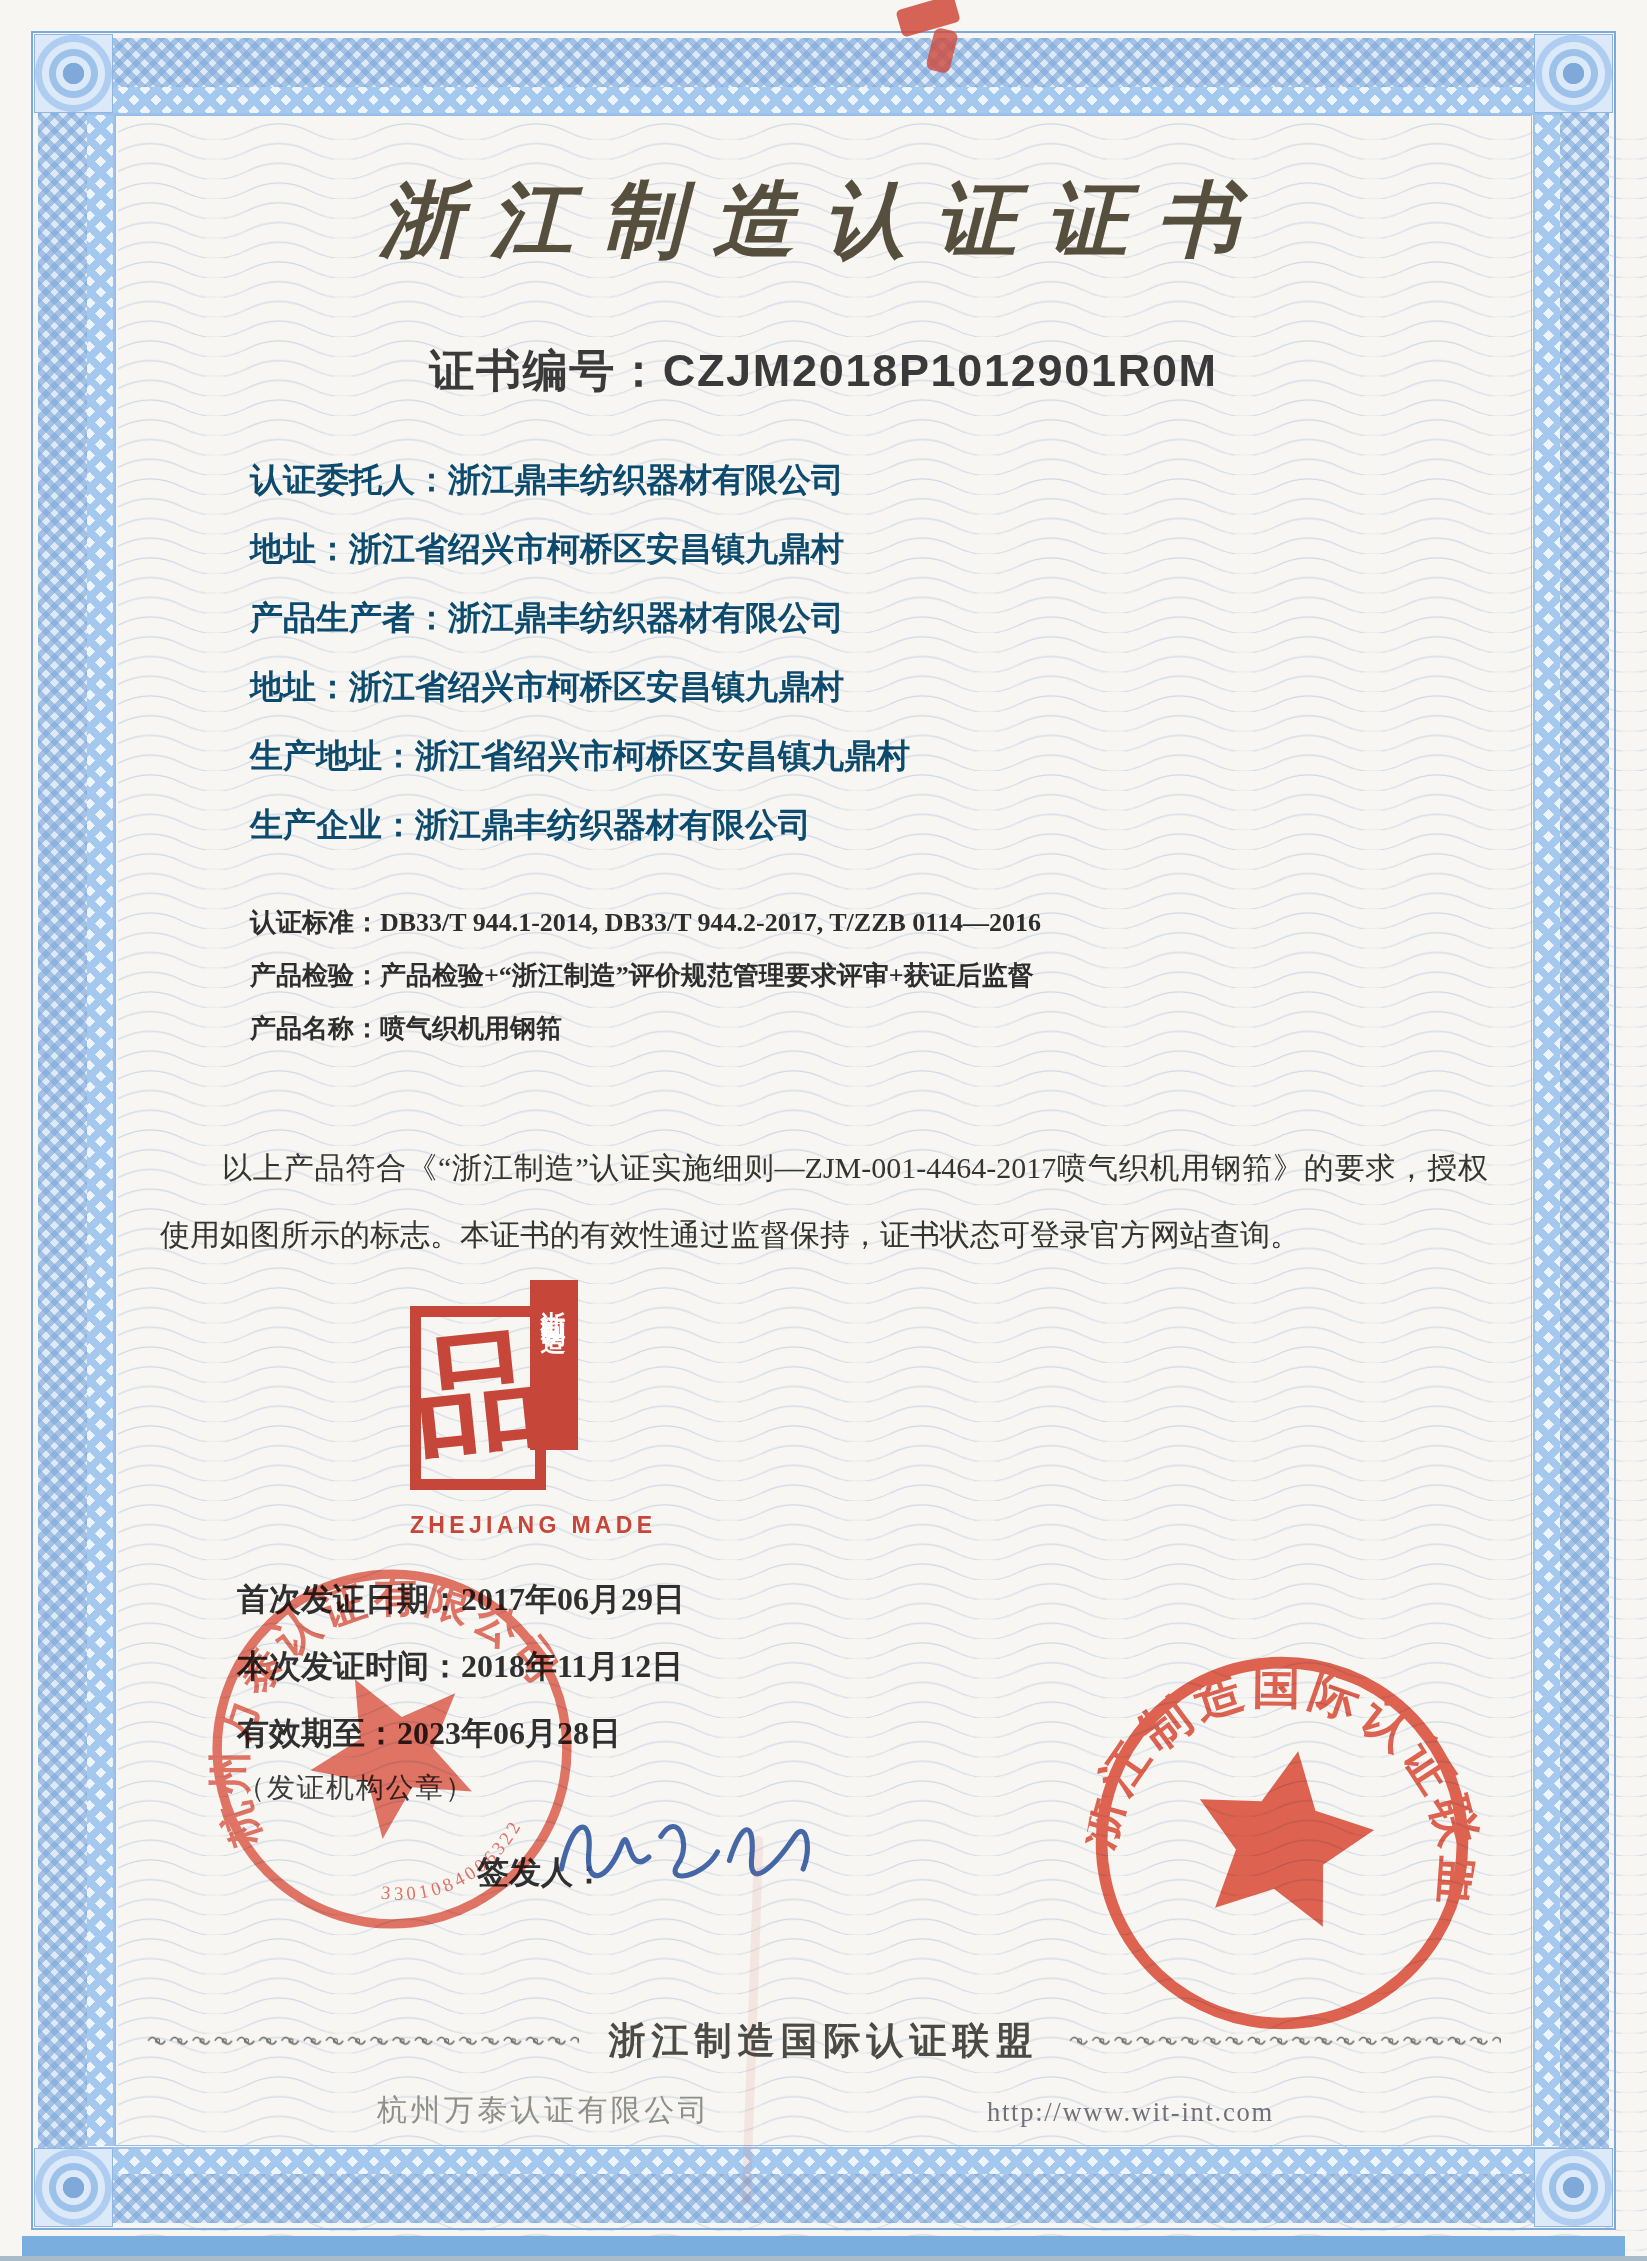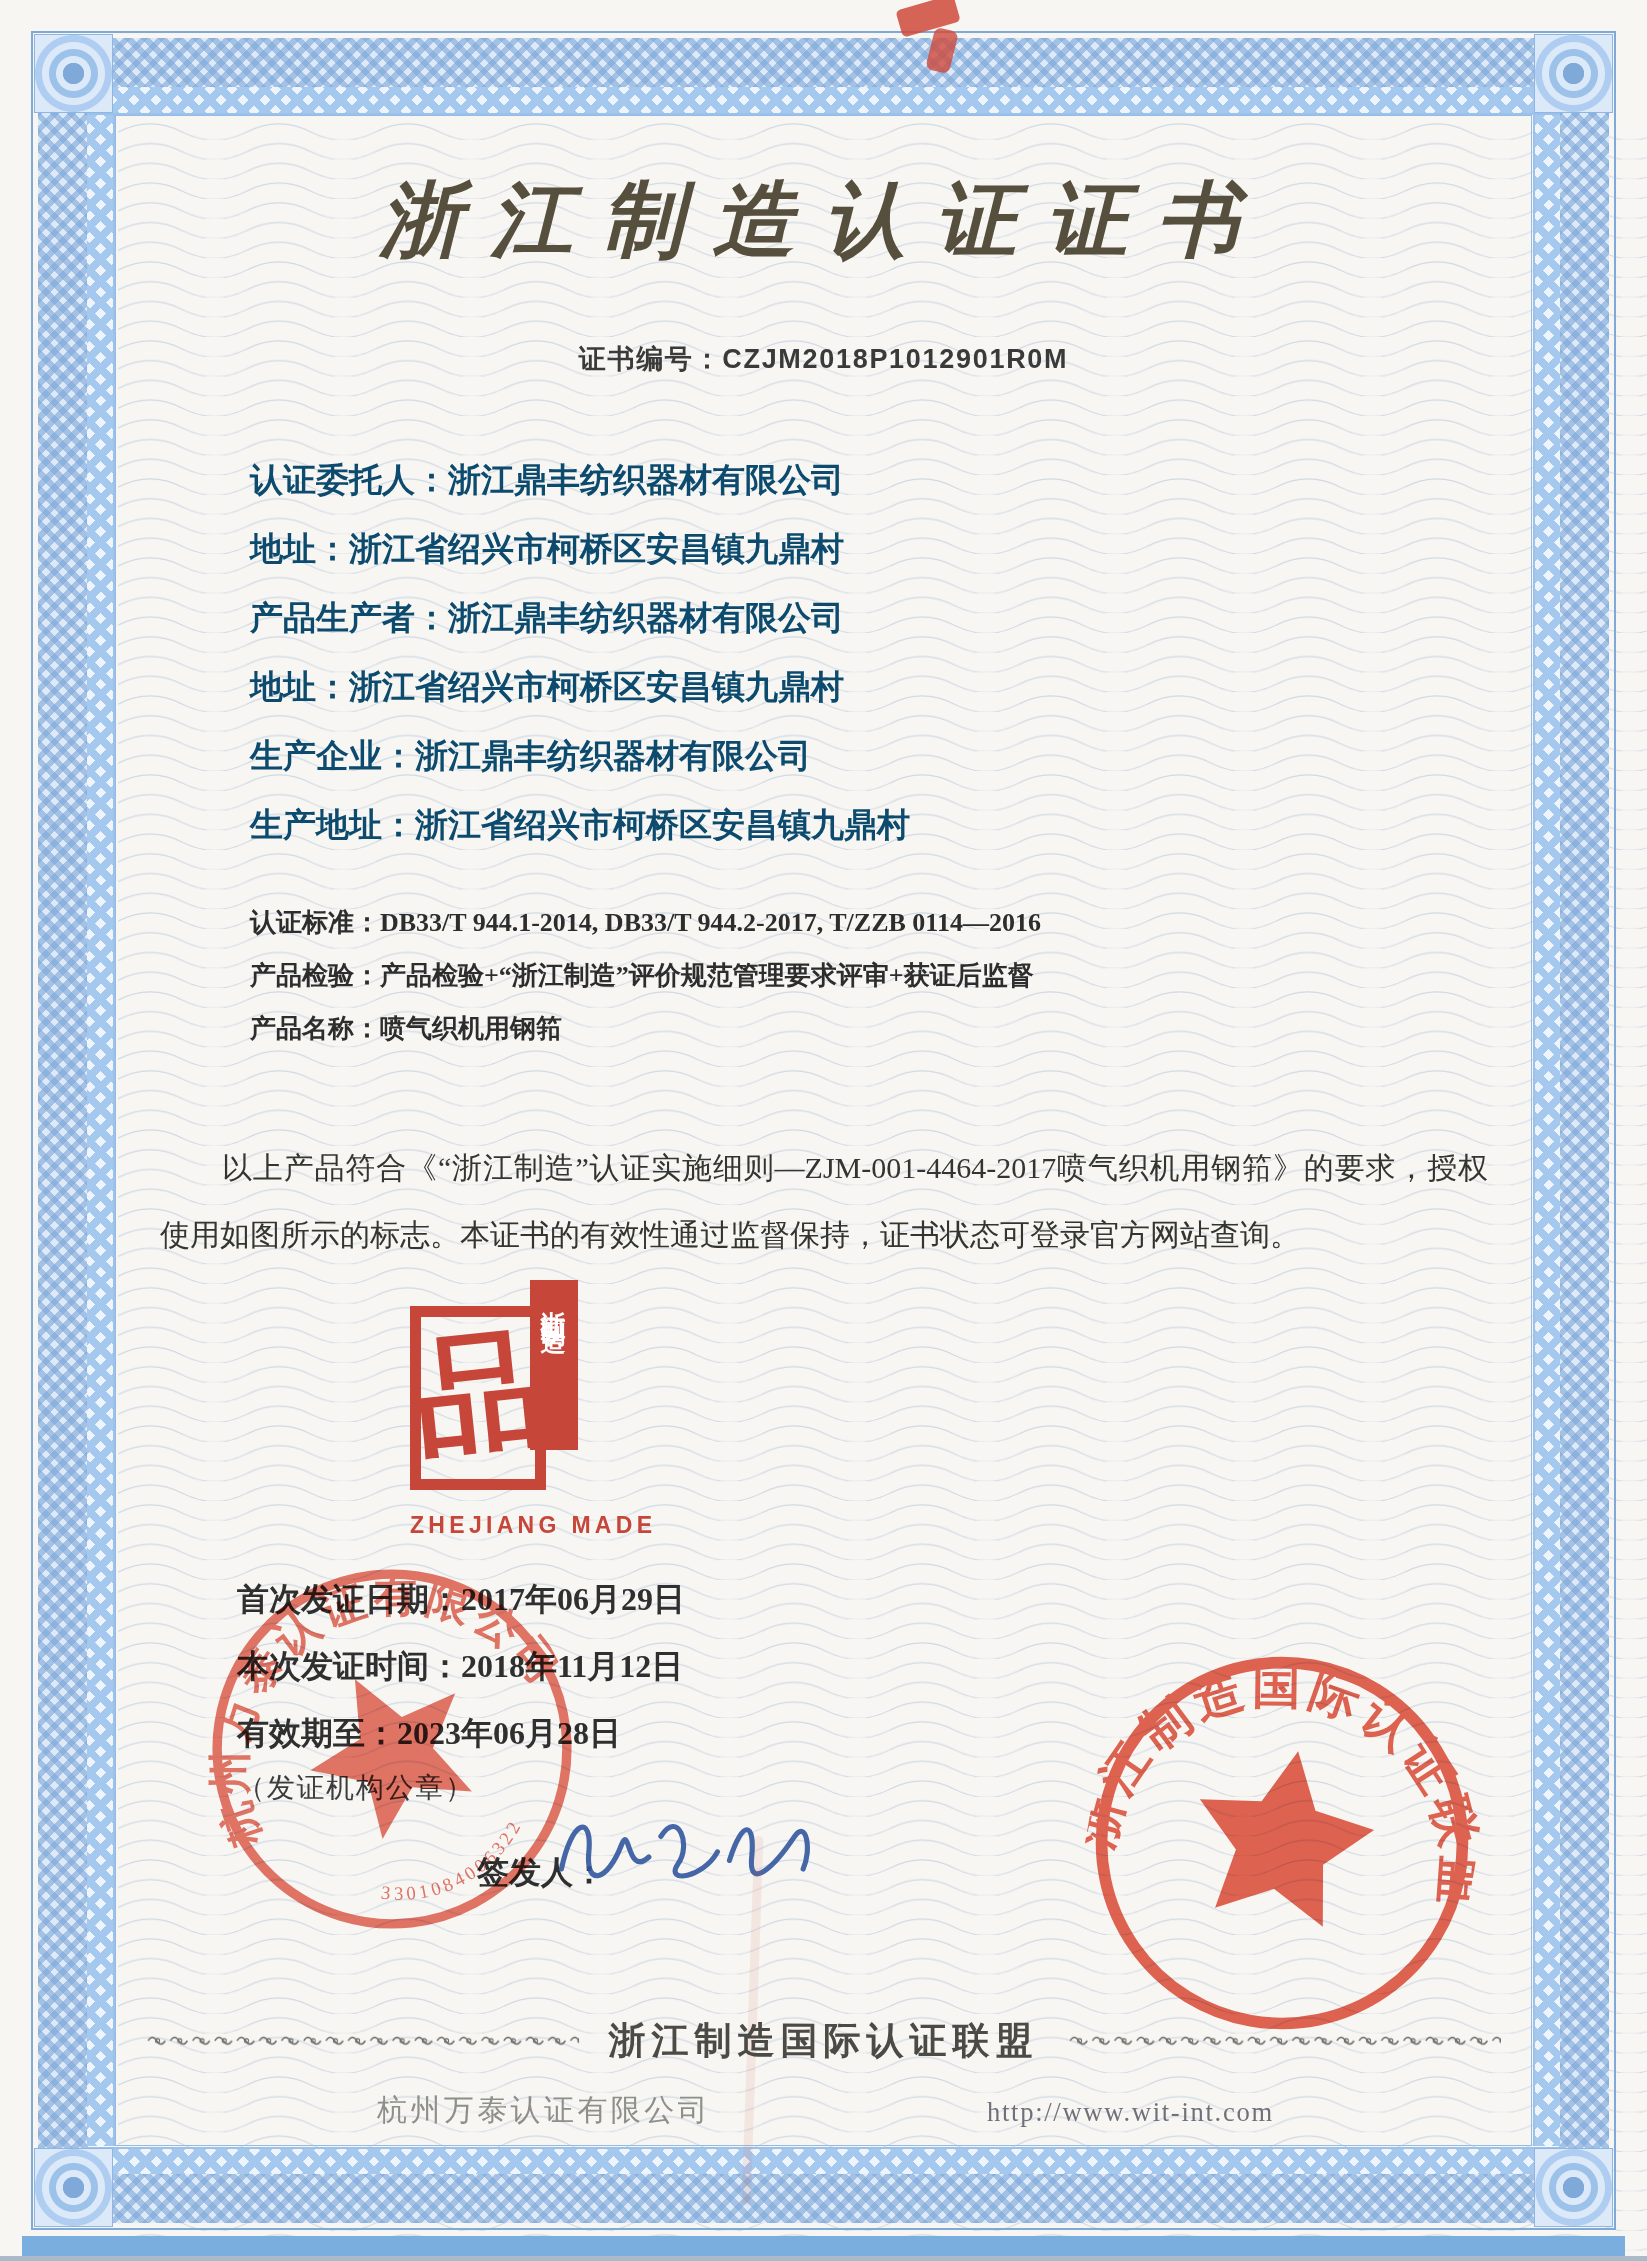--- a/index.html
+++ b/index.html
@@ -48,21 +48,21 @@
 
   
   .title {
     left:0; width:100%; top:166px; text-align:center;
     font-size:82px; font-weight:bold; font-style:italic;
     letter-spacing:29px; color:#564f3d; white-space:nowrap;
   }
   .certno {
     left:0; width:100%; top:341px; text-align:center;
     font-family:"Liberation Sans", sans-serif; font-weight:bold;
-    font-size:27px; color:#3a3a3a; letter-spacing:1.7px; white-space:nowrap;
+    font-size:45px; color:#3a3a3a; letter-spacing:1.7px; white-space:nowrap;
   }
   .parties { left:250px; top:446px; font-size:33px; font-weight:bold; color:#0c4a6e; }
   .parties .line { height:69px; line-height:69px; white-space:nowrap; }
   .details { left:250px; top:896px; font-size:26px; font-weight:bold; color:#2d2d2d; }
   .details .line { height:53px; line-height:53px; white-space:nowrap; }
   .statement {
     left:160px; width:1328px; top:1134px;
     font-size:30px; line-height:67px; color:#35352f;
     text-indent:62px; text-align:justify;
   }
@@ -151,22 +151,22 @@
   </div>
 
   <div class="abs title">浙江制造认证证书</div>
   <div class="abs certno"><span>证书编号：</span><span>CZJM2018P1012901R0M</span></div>
 
   <div class="abs parties">
     <div class="line"><span>认证委托人：</span><span>浙江鼎丰纺织器材有限公司</span></div>
     <div class="line"><span>地址：</span><span>浙江省绍兴市柯桥区安昌镇九鼎村</span></div>
     <div class="line"><span>产品生产者：</span><span>浙江鼎丰纺织器材有限公司</span></div>
     <div class="line"><span>地址：</span><span>浙江省绍兴市柯桥区安昌镇九鼎村</span></div>
+    <div class="line"><span>生产地址：</span><span>浙江省绍兴市柯桥区安昌镇九鼎村</span></div>
     <div class="line"><span>生产企业：</span><span>浙江鼎丰纺织器材有限公司</span></div>
-    <div class="line"><span>生产地址：</span><span>浙江省绍兴市柯桥区安昌镇九鼎村</span></div>
   </div>
 
   <div class="abs details">
     <div class="line"><span>认证标准：</span><span>DB33/T 944.1-2014, DB33/T 944.2-2017, T/ZZB 0114—2016</span></div>
     <div class="line"><span>产品检验：</span><span>产品检验+“浙江制造”评价规范管理要求评审+获证后监督</span></div>
     <div class="line"><span>产品名称：</span><span>喷气织机用钢筘</span></div>
   </div>
 
   <div class="abs statement">以上产品符合《“浙江制造”认证实施细则—ZJM-001-4464-2017喷气织机用钢筘》的要求，授权使用如图所示的标志。本证书的有效性通过监督保持，证书状态可登录官方网站查询。</div>
 

